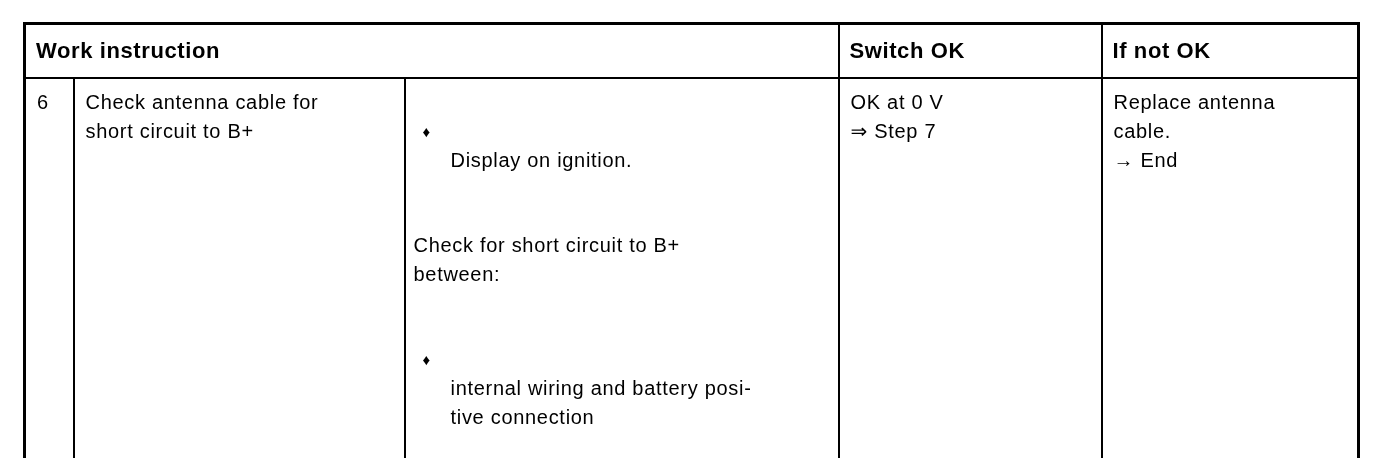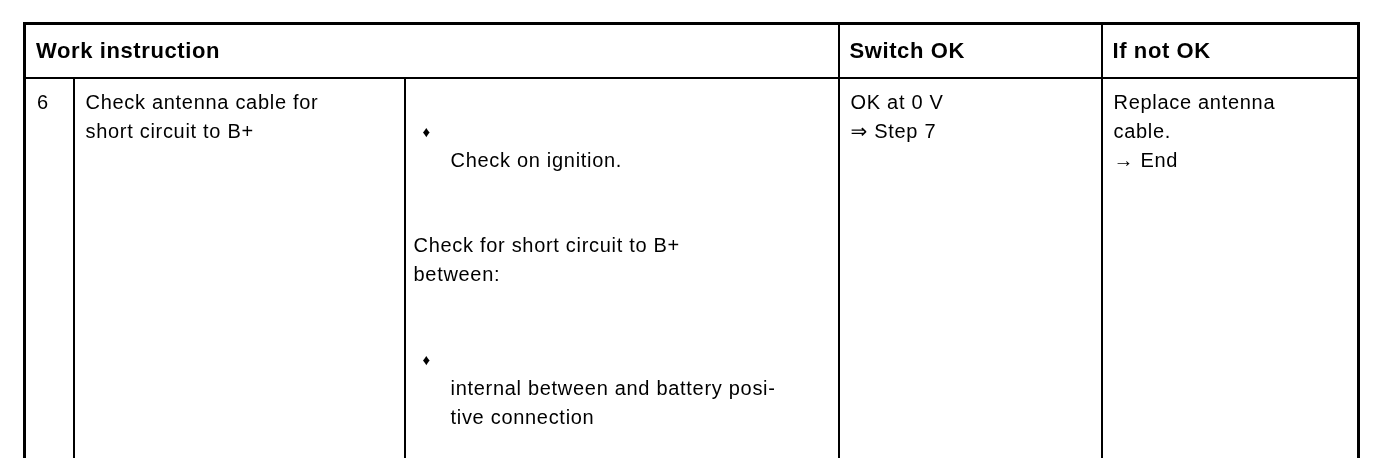--- a/index.html
+++ b/index.html
@@ -88,26 +88,26 @@
         <th>If not OK</th>
       </tr>
     </thead>
     <tbody>
       <tr class="row-6">
         <td class="cell-number">6</td>
         <td class="cell-instruction">Check antenna cable for
 short circuit to B+</td>
         <td class="cell-details">
           <div class="block bullet-item">
-            <span class="bullet">♦</span><span>Check on ignition.</span>
+            <span class="bullet">♦</span><span>Display on ignition.</span>
           </div>
           <div class="block">Check for short circuit to B+
 between:</div>
           <div class="block bullet-item">
-            <span class="bullet">♦</span><span>internal between and battery posi-
+            <span class="bullet">♦</span><span>internal wiring and battery posi-
 tive connection</span>
           </div>
           
         </td>
         <td class="cell-display-ok">OK at 0 V
 ⇒ Step 7</td>
         <td class="cell-if-not-ok">Replace antenna
 cable.
 → End</td>
       </tr>

